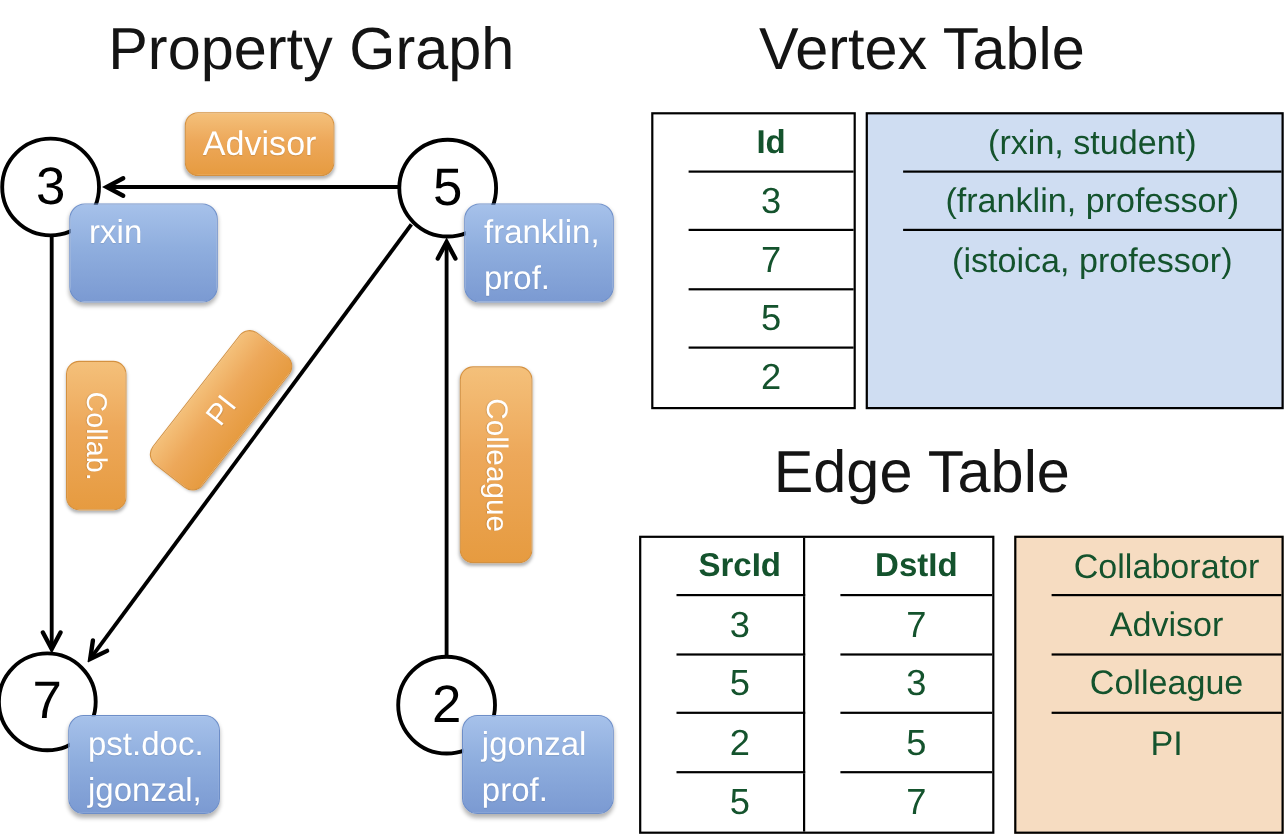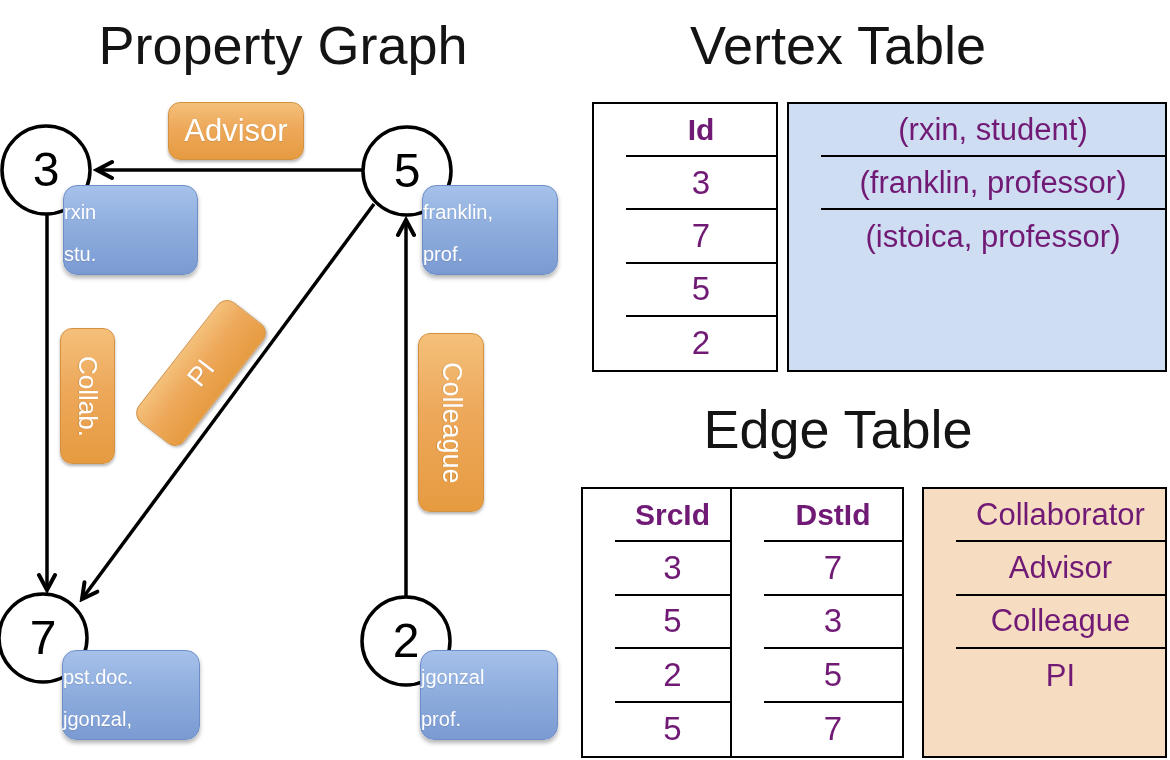--- a/index.html
+++ b/index.html
@@ -19,22 +19,22 @@
 
   .node-id {
     position:absolute; width:84px; height:64px; line-height:64px;
     text-align:center; font-size:48px; color:#000;
   }
 
   .vbox {
     position:absolute; border-radius:14px;
     background:linear-gradient(180deg,#a6c1ea 0%,#8faede 45%,#7b9ad2 100%);
     border:1px solid #6d8ec8; box-shadow:0 3px 4px rgba(0,0,0,0.30);
-    color:#fff; font-size:20px; line-height:42px;
-    padding:5px 0 0 0; box-sizing:border-box;
+    color:#fff; font-size:30px; line-height:42px;
+    padding:5px 0 0 17px; box-sizing:border-box;
     text-shadow:0 1px 1px rgba(0,0,0,0.10);
   }
   .box-rxin     { left:63px;  top:185px; width:135px; height:90px; }
   .box-franklin { left:422px; top:185px; width:136px; height:90px; }
   .box-jgonzal  { left:62px;  top:650px; width:138px; height:90px; }
   .box-istoica  { left:420px; top:650px; width:138px; height:90px; }
 
   .ebox {
     position:absolute; border-radius:12px;
     background:linear-gradient(180deg,#f4c07a 0%,#eda85a 45%,#e69b40 100%);
@@ -46,21 +46,21 @@
   .ebox-collab    { left:60px;  top:328px; width:53px;  height:134px; font-size:26px; }
   .ebox-colleague { left:418px; top:333px; width:64px;  height:177px; font-size:27px; }
   .ebox-pi        { left:125px; top:344px; width:150px; height:56px;  font-size:27px;
                     transform:rotate(-52deg); }
   .vtext { writing-mode:vertical-rl; text-orientation:mixed; }
 
   .tbl { position:absolute; border:2px solid #000; box-sizing:border-box;
          display:grid; background:#fff; }
   .cell {
     display:flex; align-items:center; justify-content:center;
-    border-bottom:2px solid #000; font-size:31px; color:#701a75;
+    border-bottom:2px solid #000; font-size:31px; color:#14532d;
     overflow:hidden; white-space:nowrap;margin-left:32px;
   }
   .cell.last { border-bottom:none; }
   .cell.th { font-weight:bold; font-size:30px; }
   .cell.num { font-size:33px; }
   .cell.rb { border-right:2px solid #000; }
 
   .vt-id   { left:592px; top:102px; width:186px; height:270px; grid-template-rows:repeat(5,1fr); }
   .vt-prop { left:787px; top:102px; width:380px; height:270px; grid-template-rows:repeat(5,1fr);
              background:#cfddf2; }
@@ -94,21 +94,20 @@
     <circle cx="406" cy="641" r="44" fill="#fff" stroke="#000" stroke-width="3.5"></circle>
   </svg>
 
   <div class="node-id" style="left:4px;top:138px">3</div>
   <div class="node-id" style="left:365px;top:139px">5</div>
   <div class="node-id" style="left:1px;top:606px">7</div>
   <div class="node-id" style="left:364px;top:609px">2</div>
 
   <div class="vbox box-rxin">
     <div>rxin</div>
-    <div>stu.</div>
   </div>
   <div class="vbox box-franklin">
     <div>franklin,</div>
     <div>prof.</div>
   </div>
   <div class="vbox box-jgonzal">
     <div>pst.doc.</div>
     <div>jgonzal,</div>
   </div>
   <div class="vbox box-istoica">

